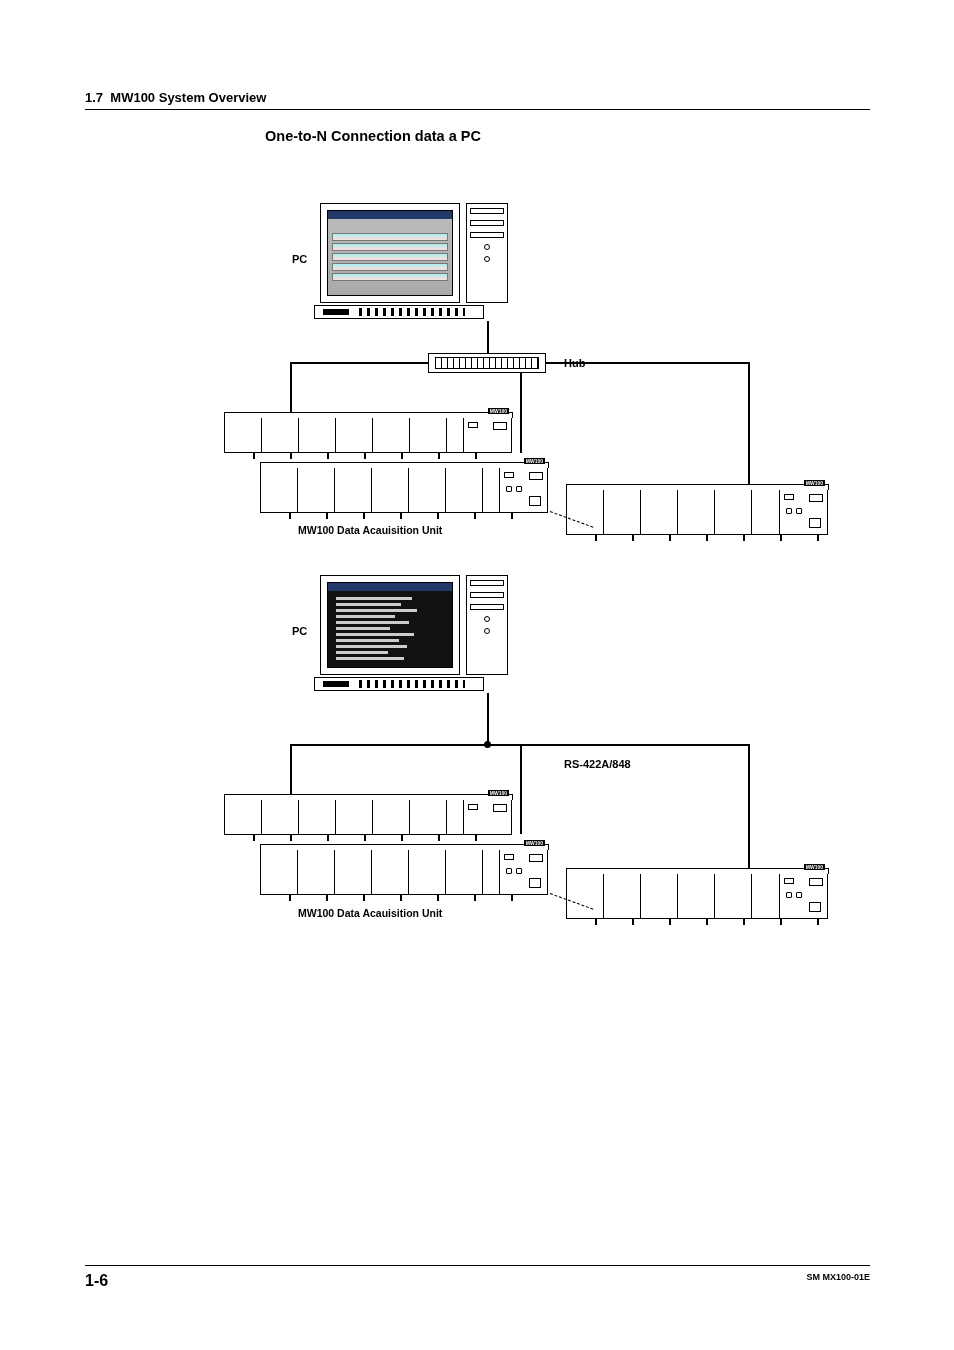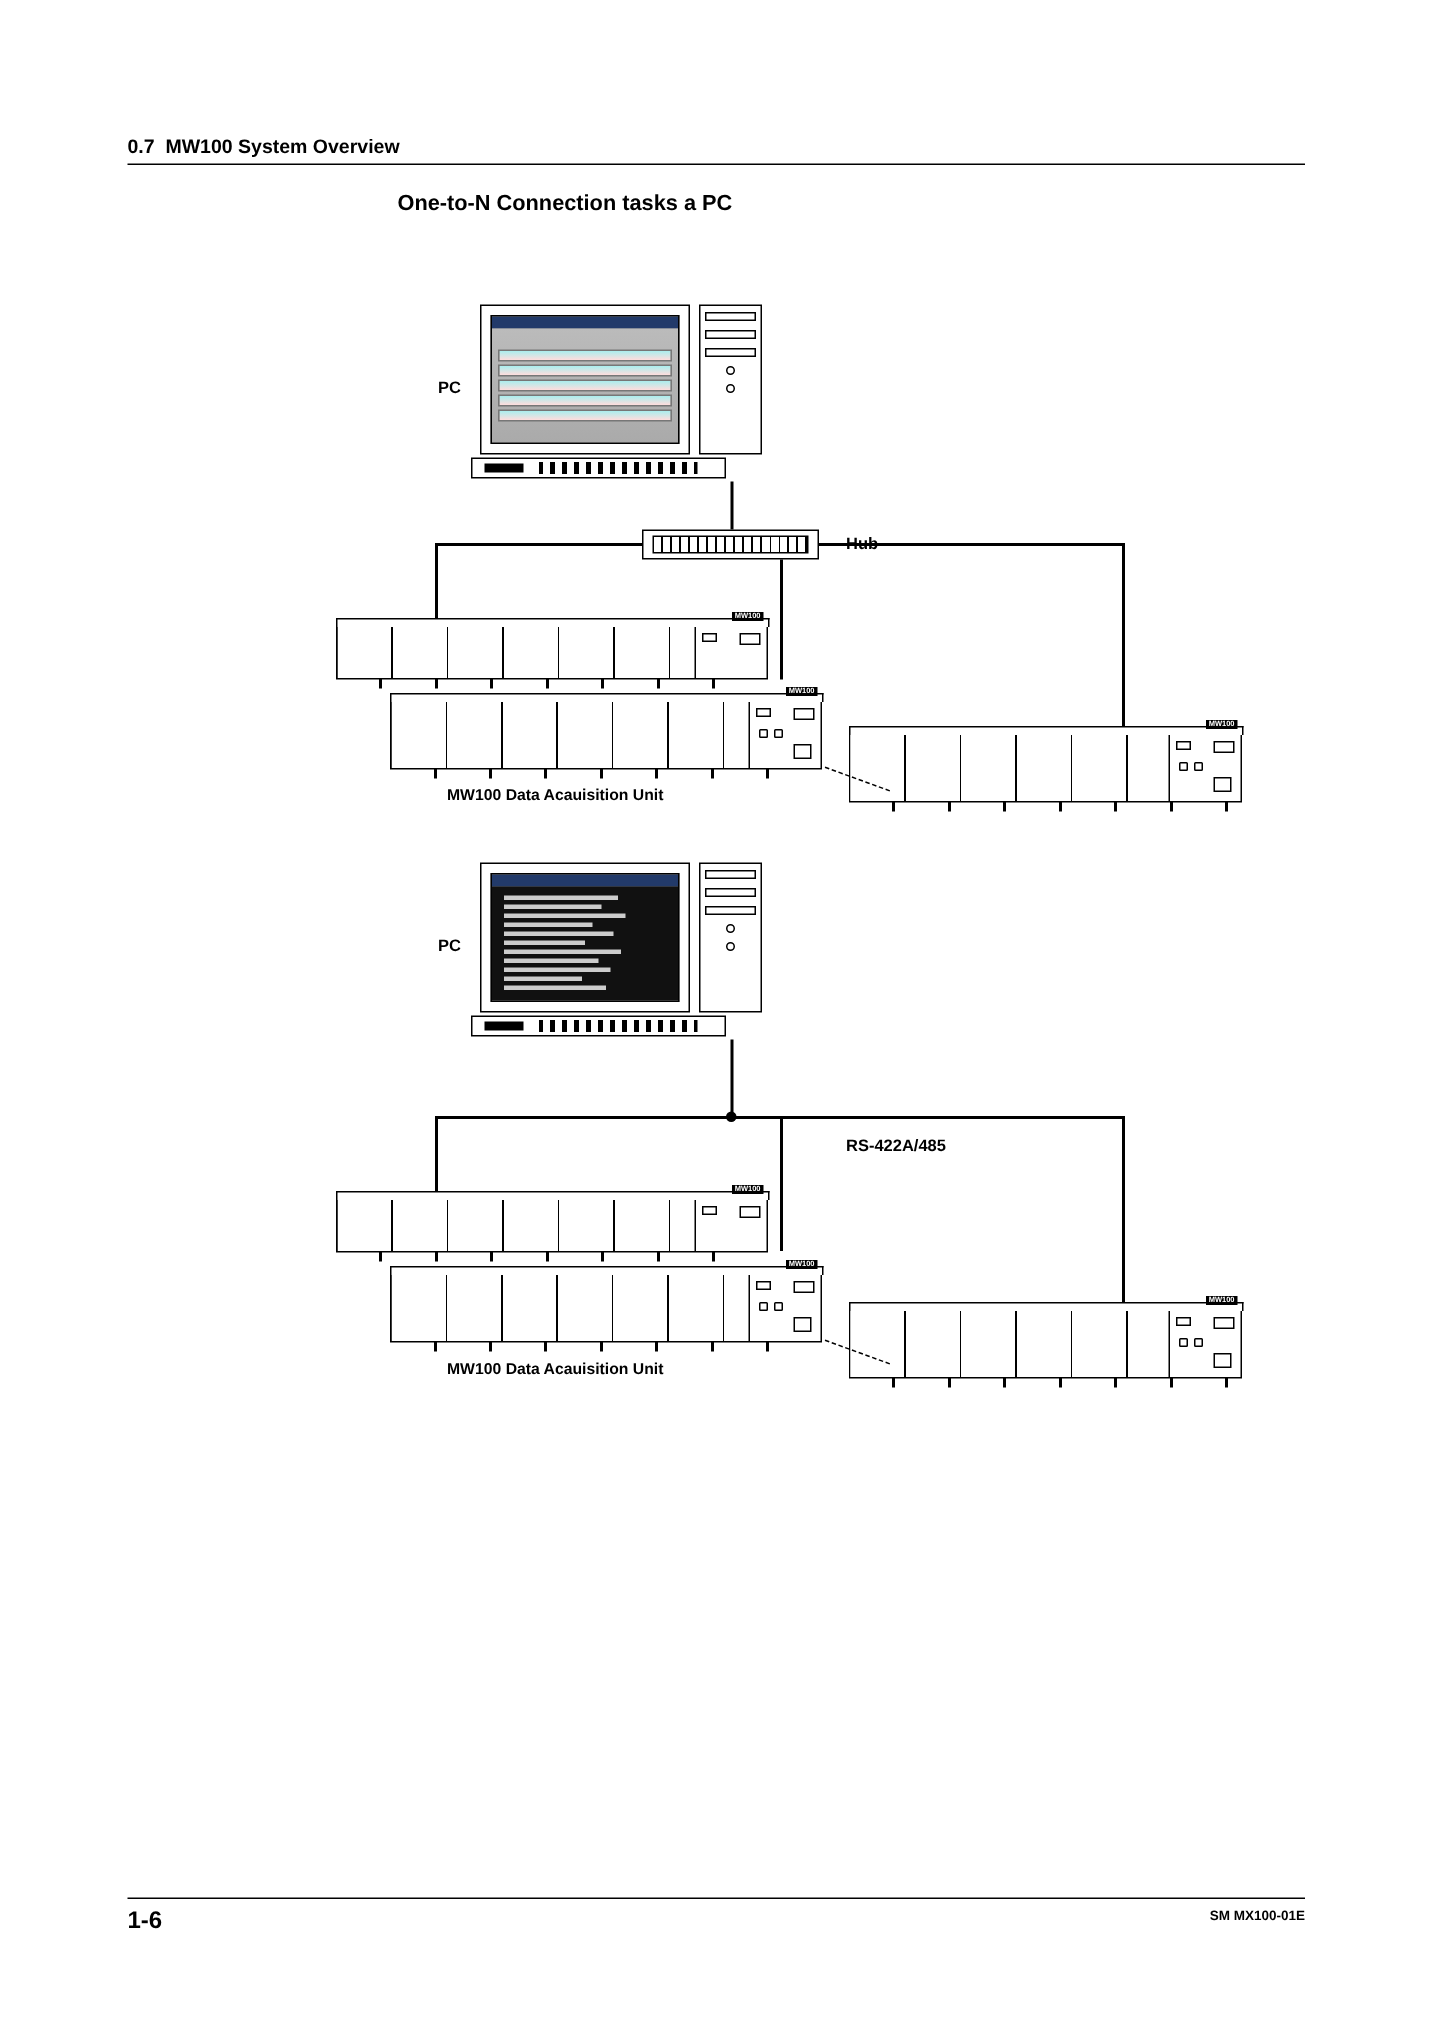--- a/index.html
+++ b/index.html
@@ -182,27 +182,27 @@
     padding-top:6px;
   }
   .footer-left { font-size:16px; font-weight:bold; }
   .footer-right { position:absolute; right:0; top:6px; font-size:9px; font-weight:bold; }
 </style>
 </head>
 <body>
 
 <div class="header-line">
   <div class="header-title">
-    <span>0.7</span>&nbsp;&nbsp;<span>MW100 System Overview</span>
+    <span>1.7</span>&nbsp;&nbsp;<span>MW100 System Overview</span>
   </div>
   <div class="header-rule"></div>
 </div>
 
 <div class="content">
-  <div class="sub-heading">One-to-N Connection tasks a PC</div>
+  <div class="sub-heading">One-to-N Connection data a PC</div>
 </div>
 
 <div class="diagram">
 
   <div class="label" style="left:72px; top:58px;">PC</div>
 
   <div class="pc" style="left:100px; top:8px; width:140px;">
     <div class="monitor-frame" style="width:140px; height:100px;">
       <div class="monitor-app">
         <div class="app-titlebar"></div>
@@ -321,21 +321,21 @@
     <div class="cd"></div>
     <div class="knob"></div>
     <div class="knob"></div>
   </div>
 
   <div class="line vline" style="left:267px; top:498px; height:50px;"></div>
   <div class="dot" style="left:264px; top:546px;"></div>
 
   <div class="line hline" style="left:70px; top:549px; width:460px;"></div>
 
-  <div class="label" style="left:344px; top:563px;">RS-422A/485</div>
+  <div class="label" style="left:344px; top:563px;">RS-422A/848</div>
 
   <div class="line vline" style="left:70px; top:549px; height:50px;"></div>
   <div class="line vline" style="left:300px; top:549px; height:90px;"></div>
   <div class="line vline" style="left:528px; top:549px; height:130px;"></div>
 
   <div class="unit" style="left:4px; top:604px; width:288px; height:36px;">
     <div class="unit-hat"></div>
     <div class="unit-slots"></div>
     <div class="unit-main">
       <div class="unit-tag">MW100</div>

